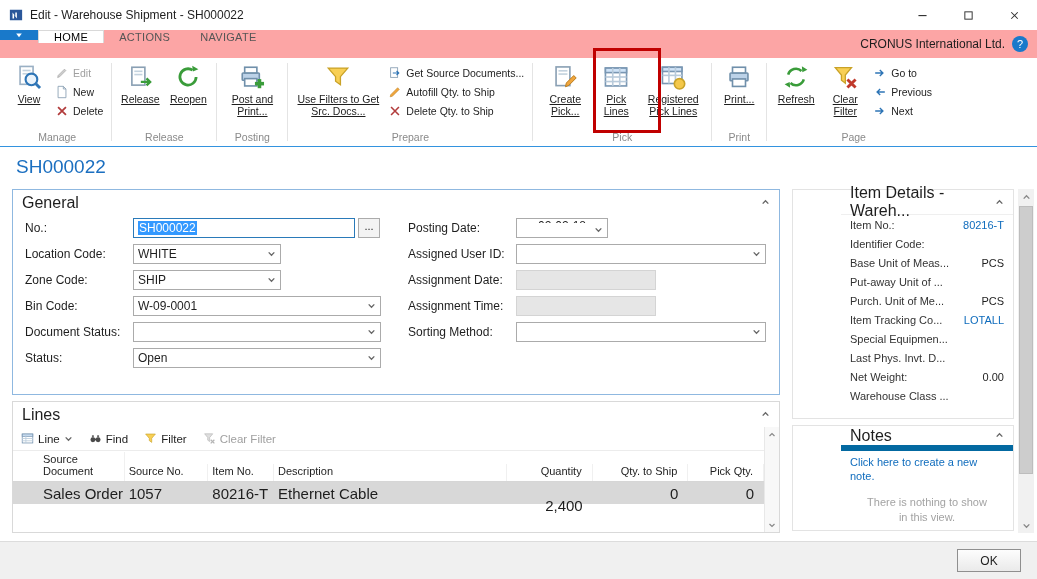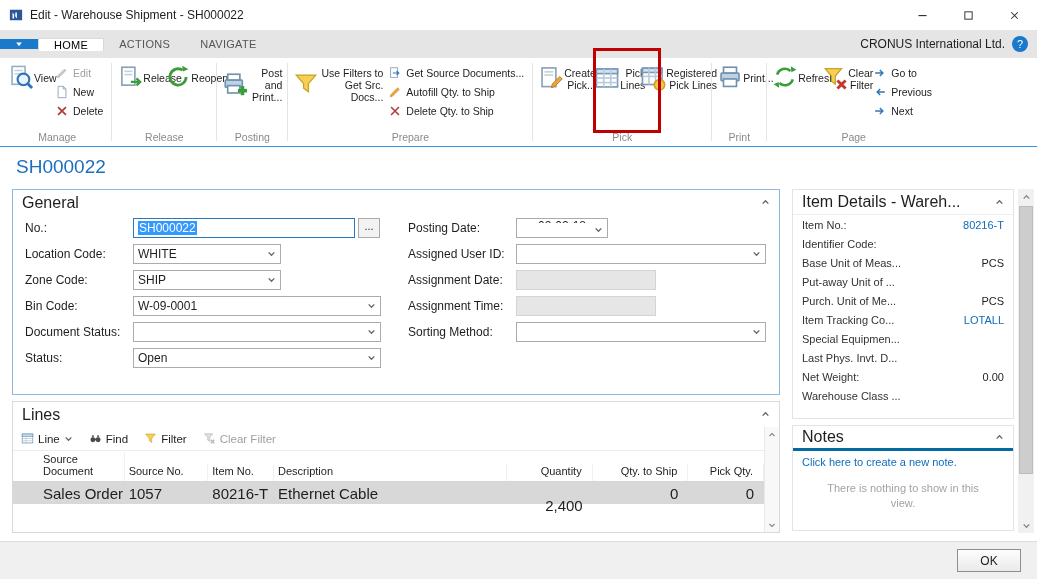--- a/index.html
+++ b/index.html
@@ -17,35 +17,35 @@
   .ic.s10 { width:10px; height:10px; }
   .ic.s8 { width:9px; height:9px; }
 
   
   .titlebar { height:30px; display:flex; align-items:center; padding-left:9px; background:#fff; }
   .title-text { margin-left:7px; font-size:12px; }
   .win-controls { margin-left:auto; display:flex; height:100%; }
   .win-btn { width:46px; height:100%; display:flex; align-items:center; justify-content:center; }
 
   
-  .tabrow { height:28px; display:flex; align-items:center; background:#e5e5e5; }
+  .tabrow { height:28px; display:flex; align-items:flex-start; background:#fca5a5; }
   .app-btn { width:38px; background:#1979ca; display:flex; align-items:center; justify-content:center; }
   .tab { padding:0 15px; display:flex; align-items:center; font-size:11px; color:#555; letter-spacing:.3px; }
   .tab.selected { color:#000; background:#fff; border:1px solid #d9d9d9; border-bottom:none; }
   .company { margin-left:auto; align-self:center; font-size:12px; color:#1e1e1e; }
   .help-circle { width:16px; height:16px; border-radius:50%; background:#1979ca; color:#fff;
     font-size:11px; display:flex; align-items:center; justify-content:center; margin:0 9px 0 7px; align-self:center; }
 
   
   .ribbon { height:89px; display:flex; background:#fff; border-bottom:1px solid #3393df; padding-left:3px; white-space:nowrap; }
   .rgroup { display:flex; flex-direction:column; padding:2px 4px 0; }
   .rgroup-content { display:flex; flex:1; align-items:flex-start; }
   .rgroup-label { text-align:center; font-size:10.5px; color:#8a8a8a; height:16px; line-height:15px; }
   .rsep { width:1px; background:#e4e4e4; margin:5px 0; }
-  .btn-large { width:56px; display:flex; flex-direction:row; align-items:center; padding:4px 1px 2px; text-align:right; }
+  .btn-large { width:56px; display:flex; flex-direction:column; align-items:center; padding:4px 1px 2px; text-align:center;text-decoration:underline; }
   .btn-large .blabel { font-size:10.5px; line-height:1.15; margin-top:3px; white-space:normal; }
   .small-stack { display:flex; flex-direction:column; padding-top:3px; }
   .btn-small { display:flex; align-items:center; gap:4px; font-size:10.5px; height:19px; padding:0 4px; }
   .disabled { color:#a0a0a0; }
 
   
   .content { position:absolute; top:147px; left:0; right:0; bottom:0; background:#fff; }
   .page-title { position:absolute; top:9px; left:16px; font-size:19px; color:#1b6fc0; }
   .panel-header { height:25px; display:flex; align-items:center; padding:0 9px; font-size:16px; }
   .panel-header .chev { margin-left:auto; }
@@ -74,21 +74,21 @@
   .hcell.num { text-align:right; padding-right:10px; }
   .trow { display:flex; height:22px; align-items:center; }
   .trow.selected { background:#d8d8d8; }
   .tcell { font-size:15px; padding:0 4px; overflow:hidden; white-space:nowrap; }
   .tcell.num { text-align:right; padding-right:10px; }
   .gutter { width:26px; flex-shrink:0; }
   .lines-scroll { position:absolute; right:0; top:25px; bottom:0; width:15px; background:#f8f8f8; border-left:1px solid #e8e8e8; }
   .lines-scroll .sarrow { height:15px; display:flex; align-items:center; justify-content:center; }
   .lines-scroll .sarrow.bottom { position:absolute; bottom:0; left:0; right:0; }
 
-  .factbox { position:absolute; left:792px; width:222px; background:#fff; border:1px solid #e3e3e3; }
+  .factbox { position:absolute; left:792px; width:222px; background:#fff; border:1px solid #e3e3e3;padding-left:48px; }
   .fb-row { display:flex; align-items:center; height:19px; padding:0 9px; font-size:11px; }
   .fb-label { color:#333; }
   .fb-value { margin-left:auto; }
   .link { color:#0f6cbd; }
   .notes-body { padding:4px 9px; }
   .notes-empty { margin-top:12px; text-align:center; color:#a3a3a3; font-size:11px; padding:0 16px; line-height:1.35; }
 
   .page-scroll { position:absolute; right:3px; top:42px; width:16px; height:344px; background:#f1f1f1; }
   .page-scroll .sarrow { height:16px; display:flex; align-items:center; justify-content:center; }
   .page-scroll .thumb { position:absolute; top:17px; left:1px; width:14px; height:268px; background:#cdcdcd; border:1px solid #bdbdbd; }
@@ -581,21 +581,21 @@
           <span class="fb-value">0.00</span>
         </div>
         <div class="fb-row">
           <span class="fb-label">Warehouse Class ...</span>
           <span class="fb-value"></span>
         </div>
       </div>
   </div>
 
   <div class="factbox" style="top:278px; height:106px;">
-    <div class="panel-header" style="border-bottom:3px solid #0369a1;">
+    <div class="panel-header" style="border-bottom:6px solid #0369a1;">
       <span>Notes</span>
       <span class="chev ic s8"><svg viewBox="0 0 8 8">
             <path d="M1.5 5 L4 2.5 L6.5 5" fill="none" stroke="#666" stroke-width="1.2"></path>
           </svg></span>
     </div>
     <div class="notes-body">
       <span class="link" style="font-size:11px;">Click here to create a new note.</span>
       <div class="notes-empty">There is nothing to show in this view.</div>
     </div>
   </div>

